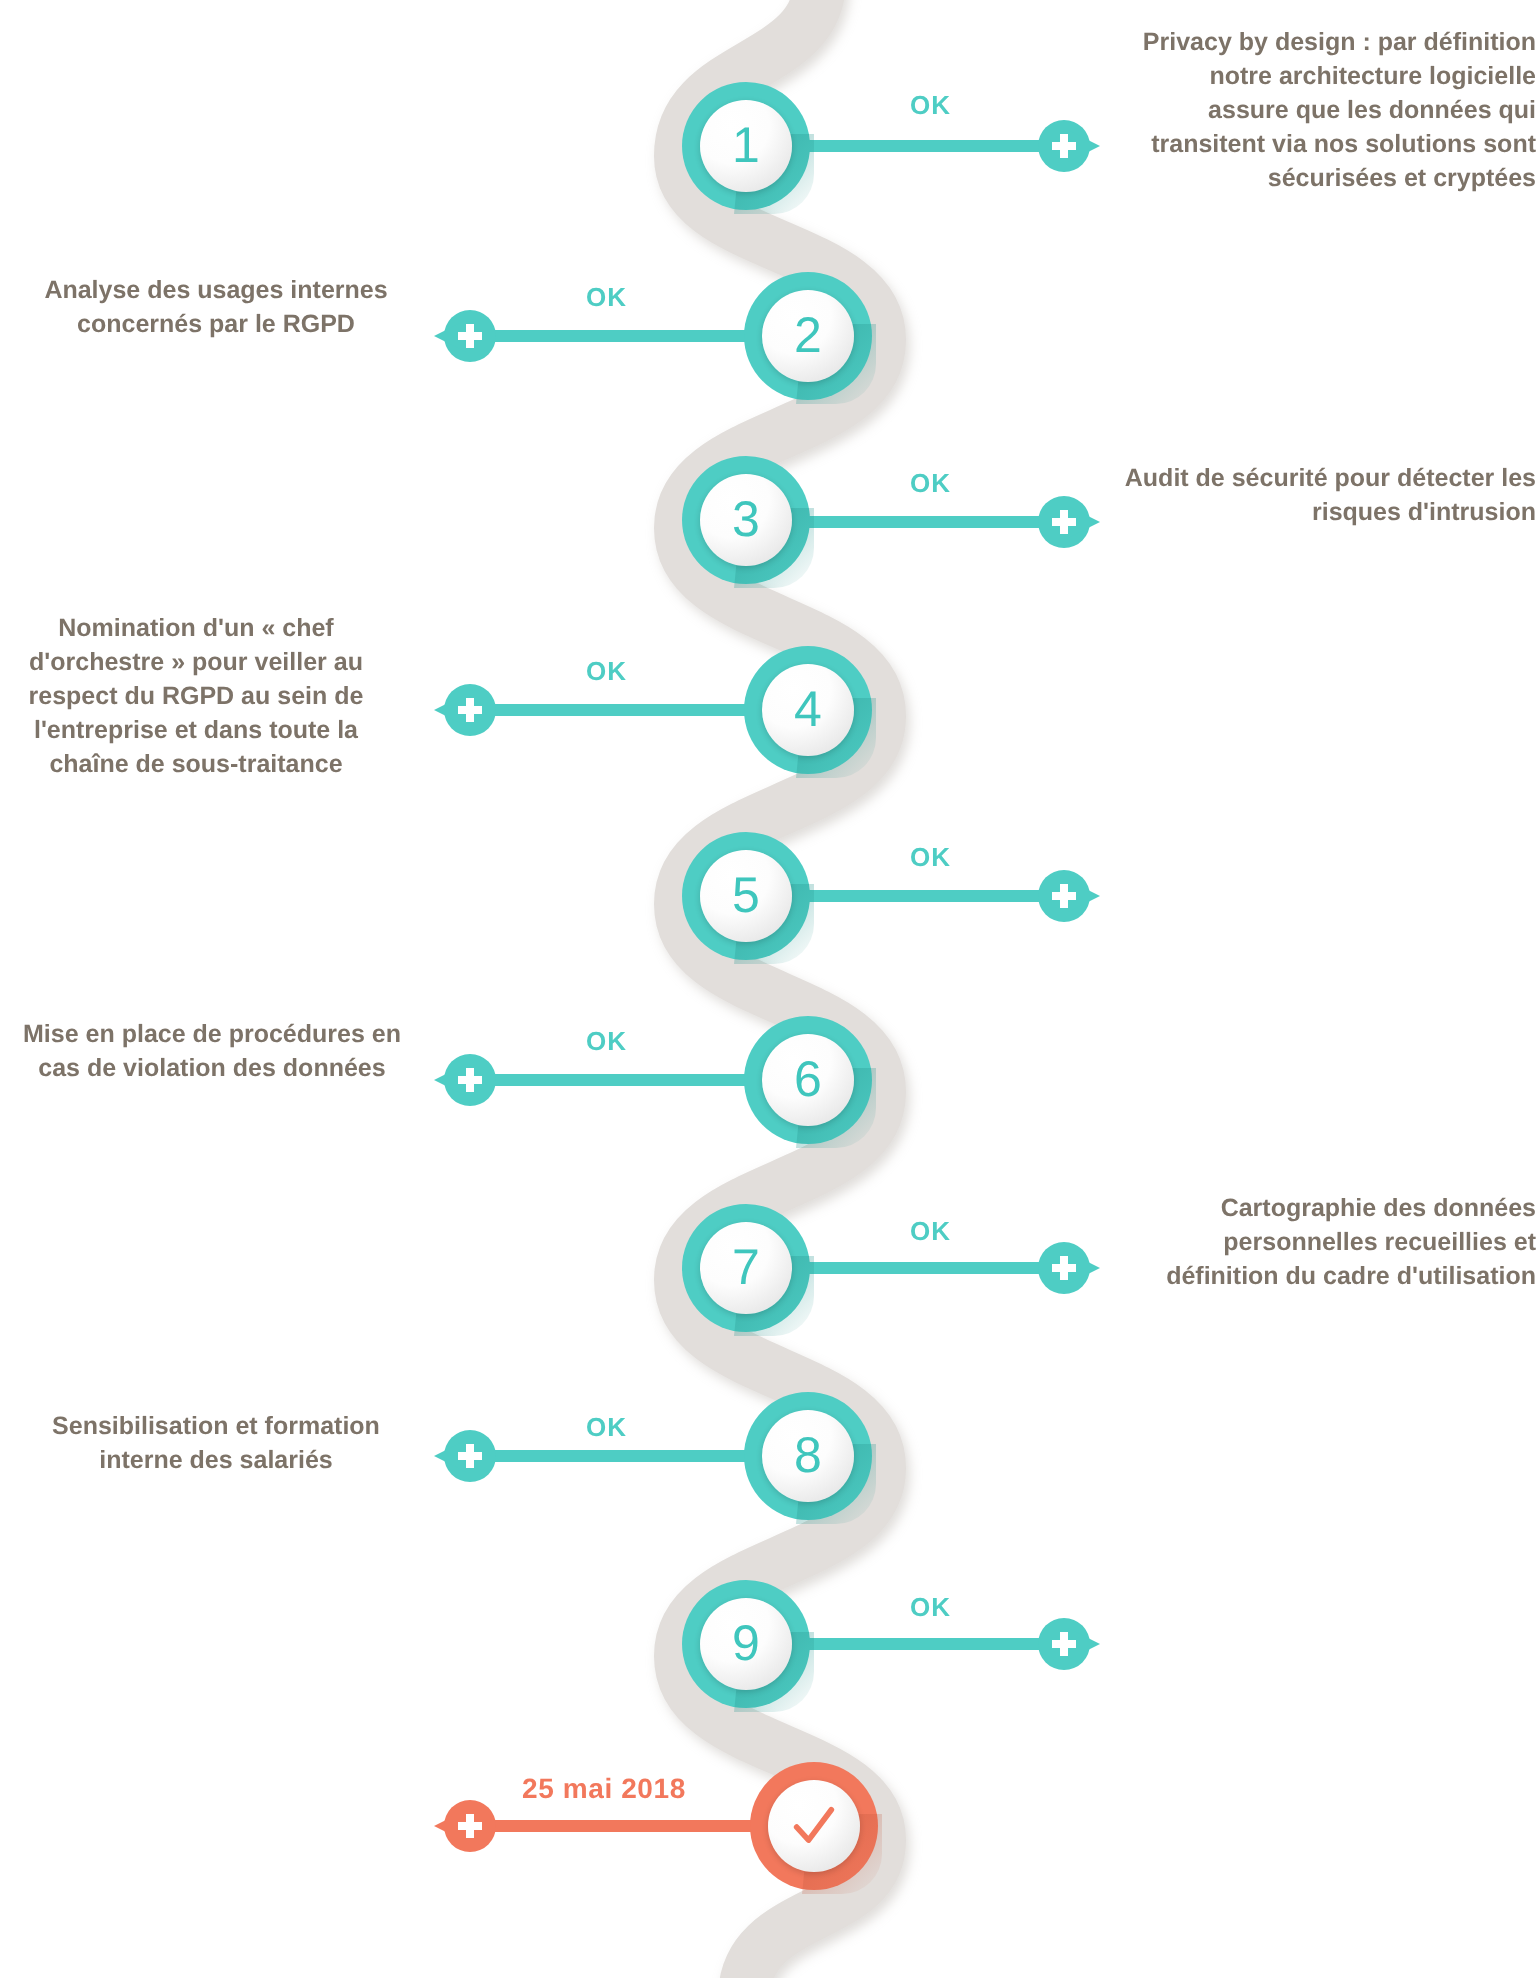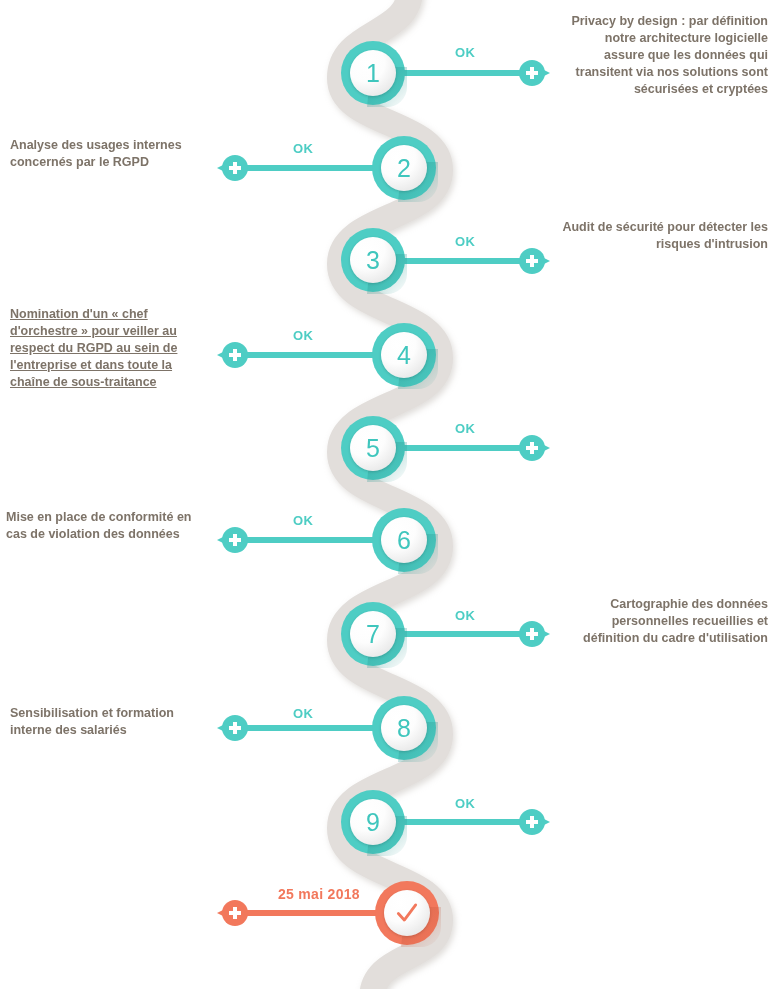--- a/index.html
+++ b/index.html
@@ -73,21 +73,21 @@
   
   .txt{
     position:absolute;
     color:#7d7368;
     font-size:12.5px;
     line-height:17px;
     font-weight:bold;
     font-family:"Liberation Sans", sans-serif;
   }
   .txt.right{text-align:right;}
-  .txt.left{text-align:left;}
+  .txt.left{text-align:center;}
 
   .date-label{
     position:absolute;color:#f2785c;font-size:14px;font-weight:bold;
     letter-spacing:.3px;
   }
 </style>
 </head>
 <body>
 
 <div id="stage">
@@ -148,36 +148,36 @@
     <span class="plus-v"></span>
   </div>
   <div class="ok-label" style="left:455px;top:234px;">OK</div>
   <div class="node" style="left:341px;top:228px;">
     <div class="ring"></div>
     <div class="shadow"></div>
     <div class="disc">
       <span class="num">3</span>
     </div>
   </div>
-  <div class="txt right" style="left:562px;top:219px;width:206px;">Audit de sécurité pour détecter les risques d'intrusion</div>
+  <div class="txt right" style="left:562px;top:231px;width:206px;">Audit de sécurité pour détecter les risques d'intrusion</div>
 
   <div class="connector" style="left:240px;top:352px;width:138px;"></div>
   <div class="pin left-point" style="left:222px;top:342px;">
     <span class="plus-h"></span>
     <span class="plus-v"></span>
   </div>
   <div class="ok-label" style="left:293px;top:328px;">OK</div>
   <div class="node" style="left:372px;top:323px;">
     <div class="ring"></div>
     <div class="shadow"></div>
     <div class="disc">
       <span class="num">4</span>
     </div>
   </div>
-  <div class="txt left" style="left:10px;top:306px;width:196px;text-decoration:underline;">Nomination d'un « chef d'orchestre » pour veiller au respect du RGPD au sein de l'entreprise et dans toute la chaîne de sous-traitance</div>
+  <div class="txt left" style="left:0;top:306px;width:196px;">Nomination d'un « chef d'orchestre » pour veiller au respect du RGPD au sein de l'entreprise et dans toute la chaîne de sous-traitance</div>
 
   <div class="connector" style="left:402px;top:445px;width:130px;"></div>
   <div class="pin right-point" style="left:519px;top:435px;">
     <span class="plus-h"></span>
     <span class="plus-v"></span>
   </div>
   <div class="ok-label" style="left:455px;top:421px;">OK</div>
   <div class="node" style="left:341px;top:416px;">
     <div class="ring"></div>
     <div class="shadow"></div>
@@ -192,21 +192,21 @@
     <span class="plus-v"></span>
   </div>
   <div class="ok-label" style="left:293px;top:513px;">OK</div>
   <div class="node" style="left:372px;top:508px;">
     <div class="ring"></div>
     <div class="shadow"></div>
     <div class="disc">
       <span class="num">6</span>
     </div>
   </div>
-  <div class="txt left" style="left:6px;top:509px;width:200px;">Mise en place de conformité en cas de violation des données</div>
+  <div class="txt left" style="left:6px;top:509px;width:200px;">Mise en place de procédures en cas de violation des données</div>
 
   <div class="connector" style="left:402px;top:631px;width:130px;"></div>
   <div class="pin right-point" style="left:519px;top:621px;">
     <span class="plus-h"></span>
     <span class="plus-v"></span>
   </div>
   <div class="ok-label" style="left:455px;top:608px;">OK</div>
   <div class="node" style="left:341px;top:602px;">
     <div class="ring"></div>
     <div class="shadow"></div>
@@ -243,21 +243,21 @@
     <div class="disc">
       <span class="num">9</span>
     </div>
   </div>
 
   <div class="connector coral" style="left:240px;top:910px;width:145px;"></div>
   <div class="pin coral left-point" style="left:222px;top:900px;">
     <span class="plus-h"></span>
     <span class="plus-v"></span>
   </div>
-  <div class="date-label" style="left:278px;top:886px;text-align:right;">25 mai 2018</div>
+  <div class="date-label" style="left:261px;top:886px;text-align:right;">25 mai 2018</div>
   <div class="node final" style="left:375px;top:881px;">
     <div class="ring"></div>
     <div class="shadow"></div>
     <div class="disc">
       <svg class="check" viewBox="0 0 24 24">
         <path d="M4 12.5 L9.5 18.5 L20 4.5" fill="none" stroke="#f2785c" stroke-width="2.6" stroke-linecap="round" stroke-linejoin="round"></path>
       </svg>
     </div>
   </div>
 

